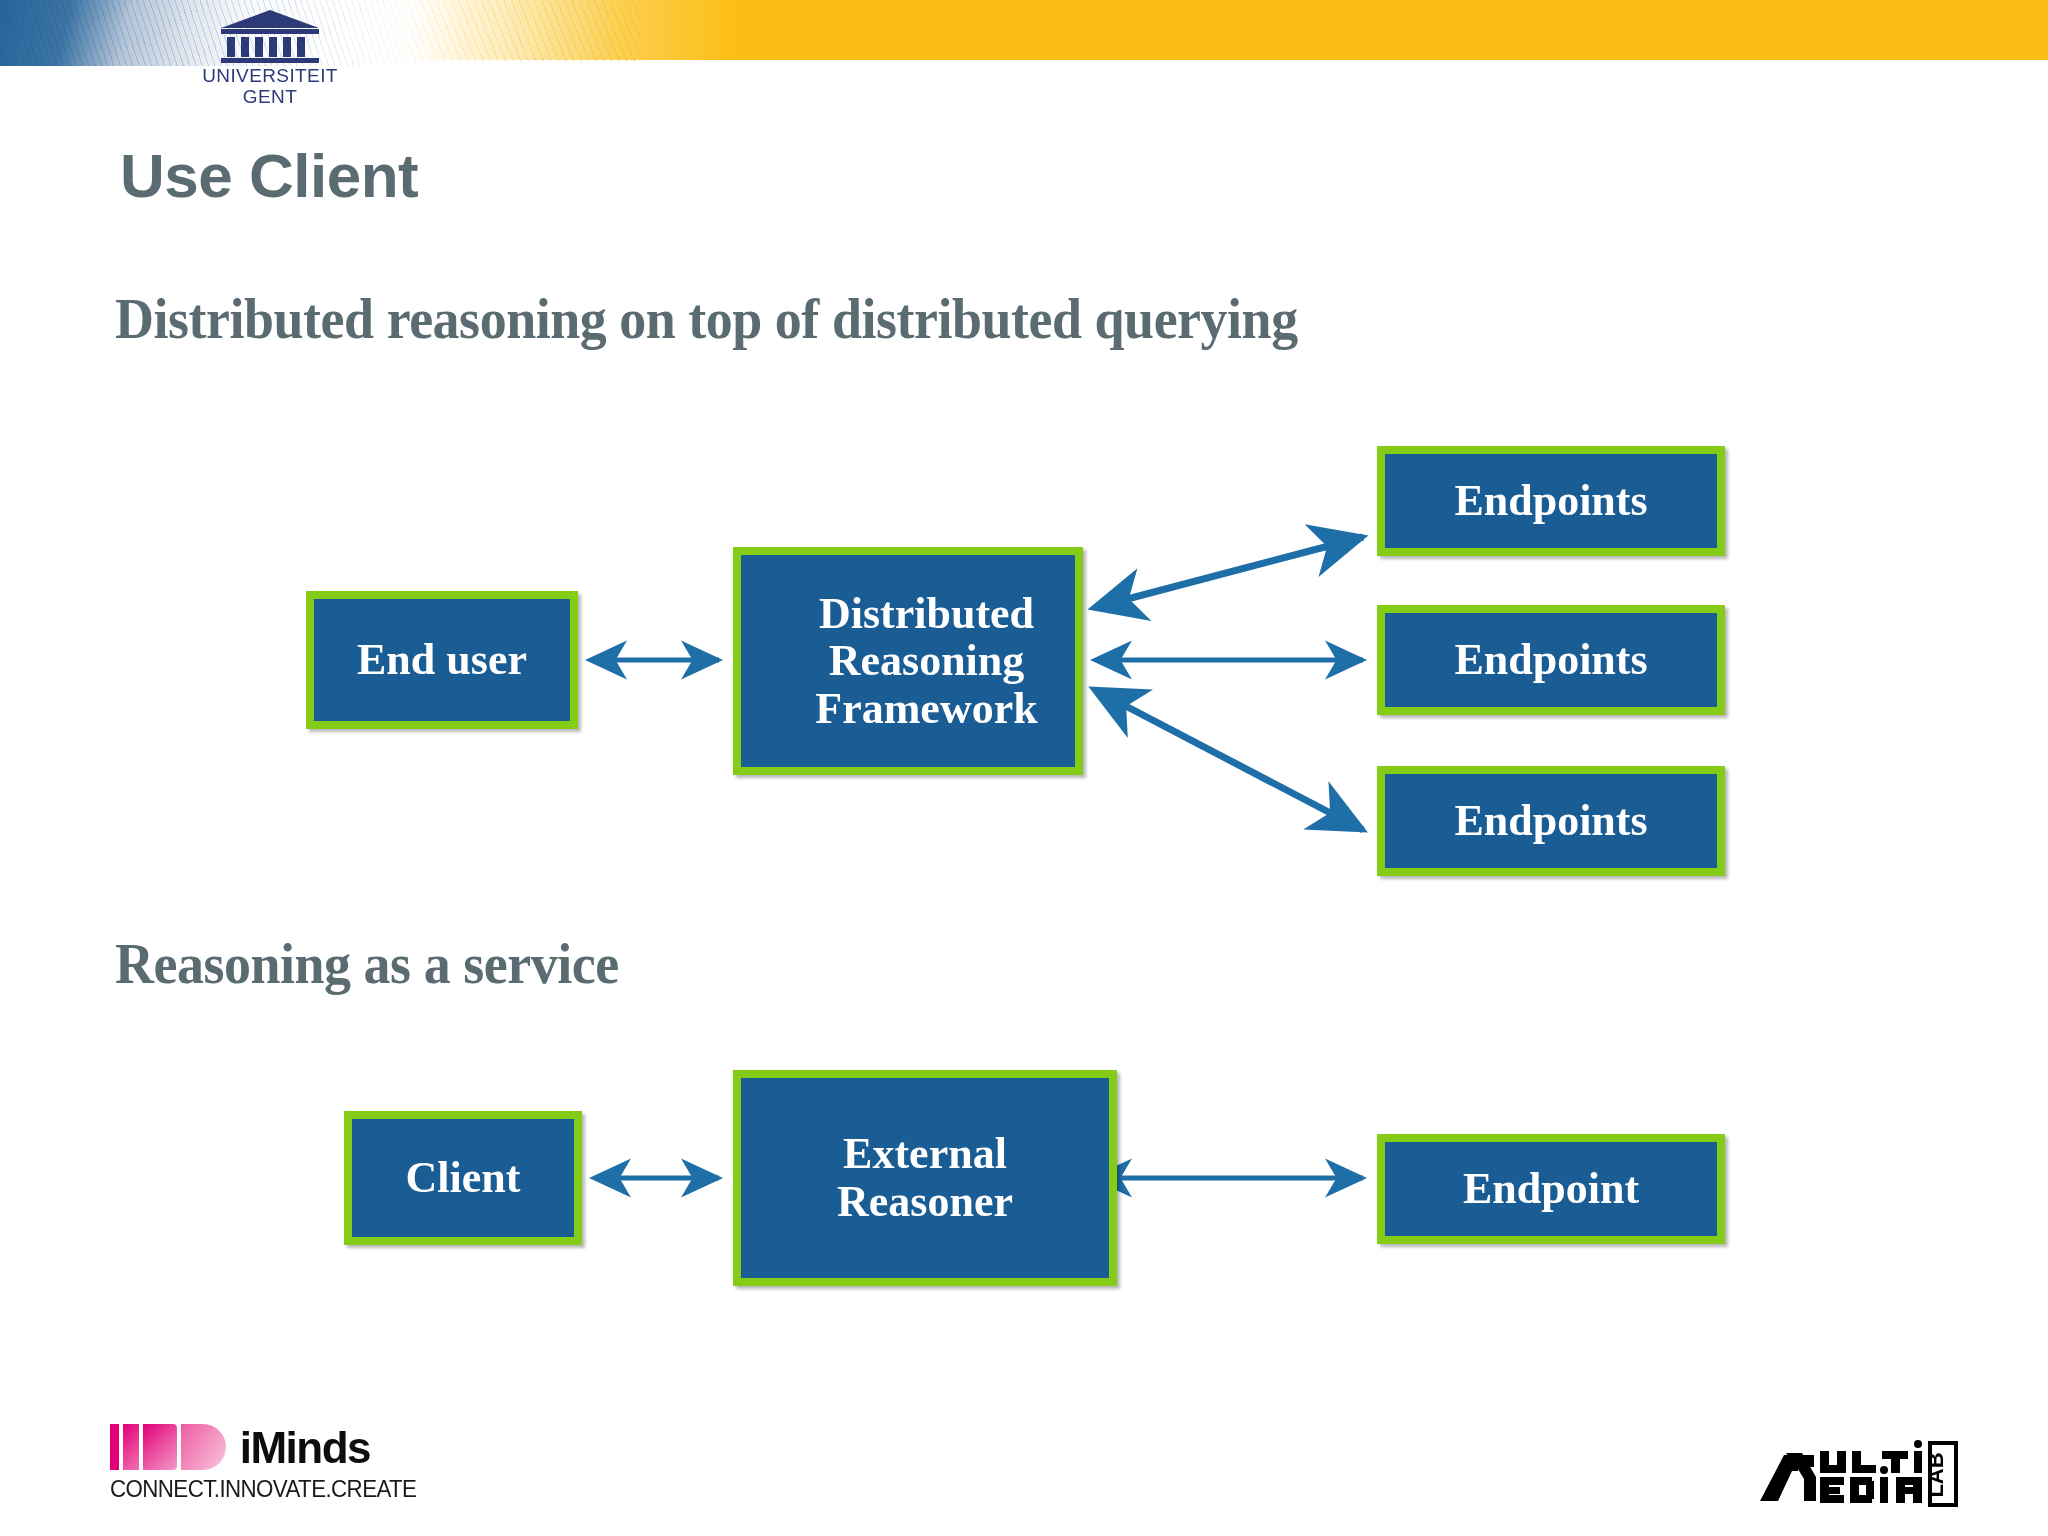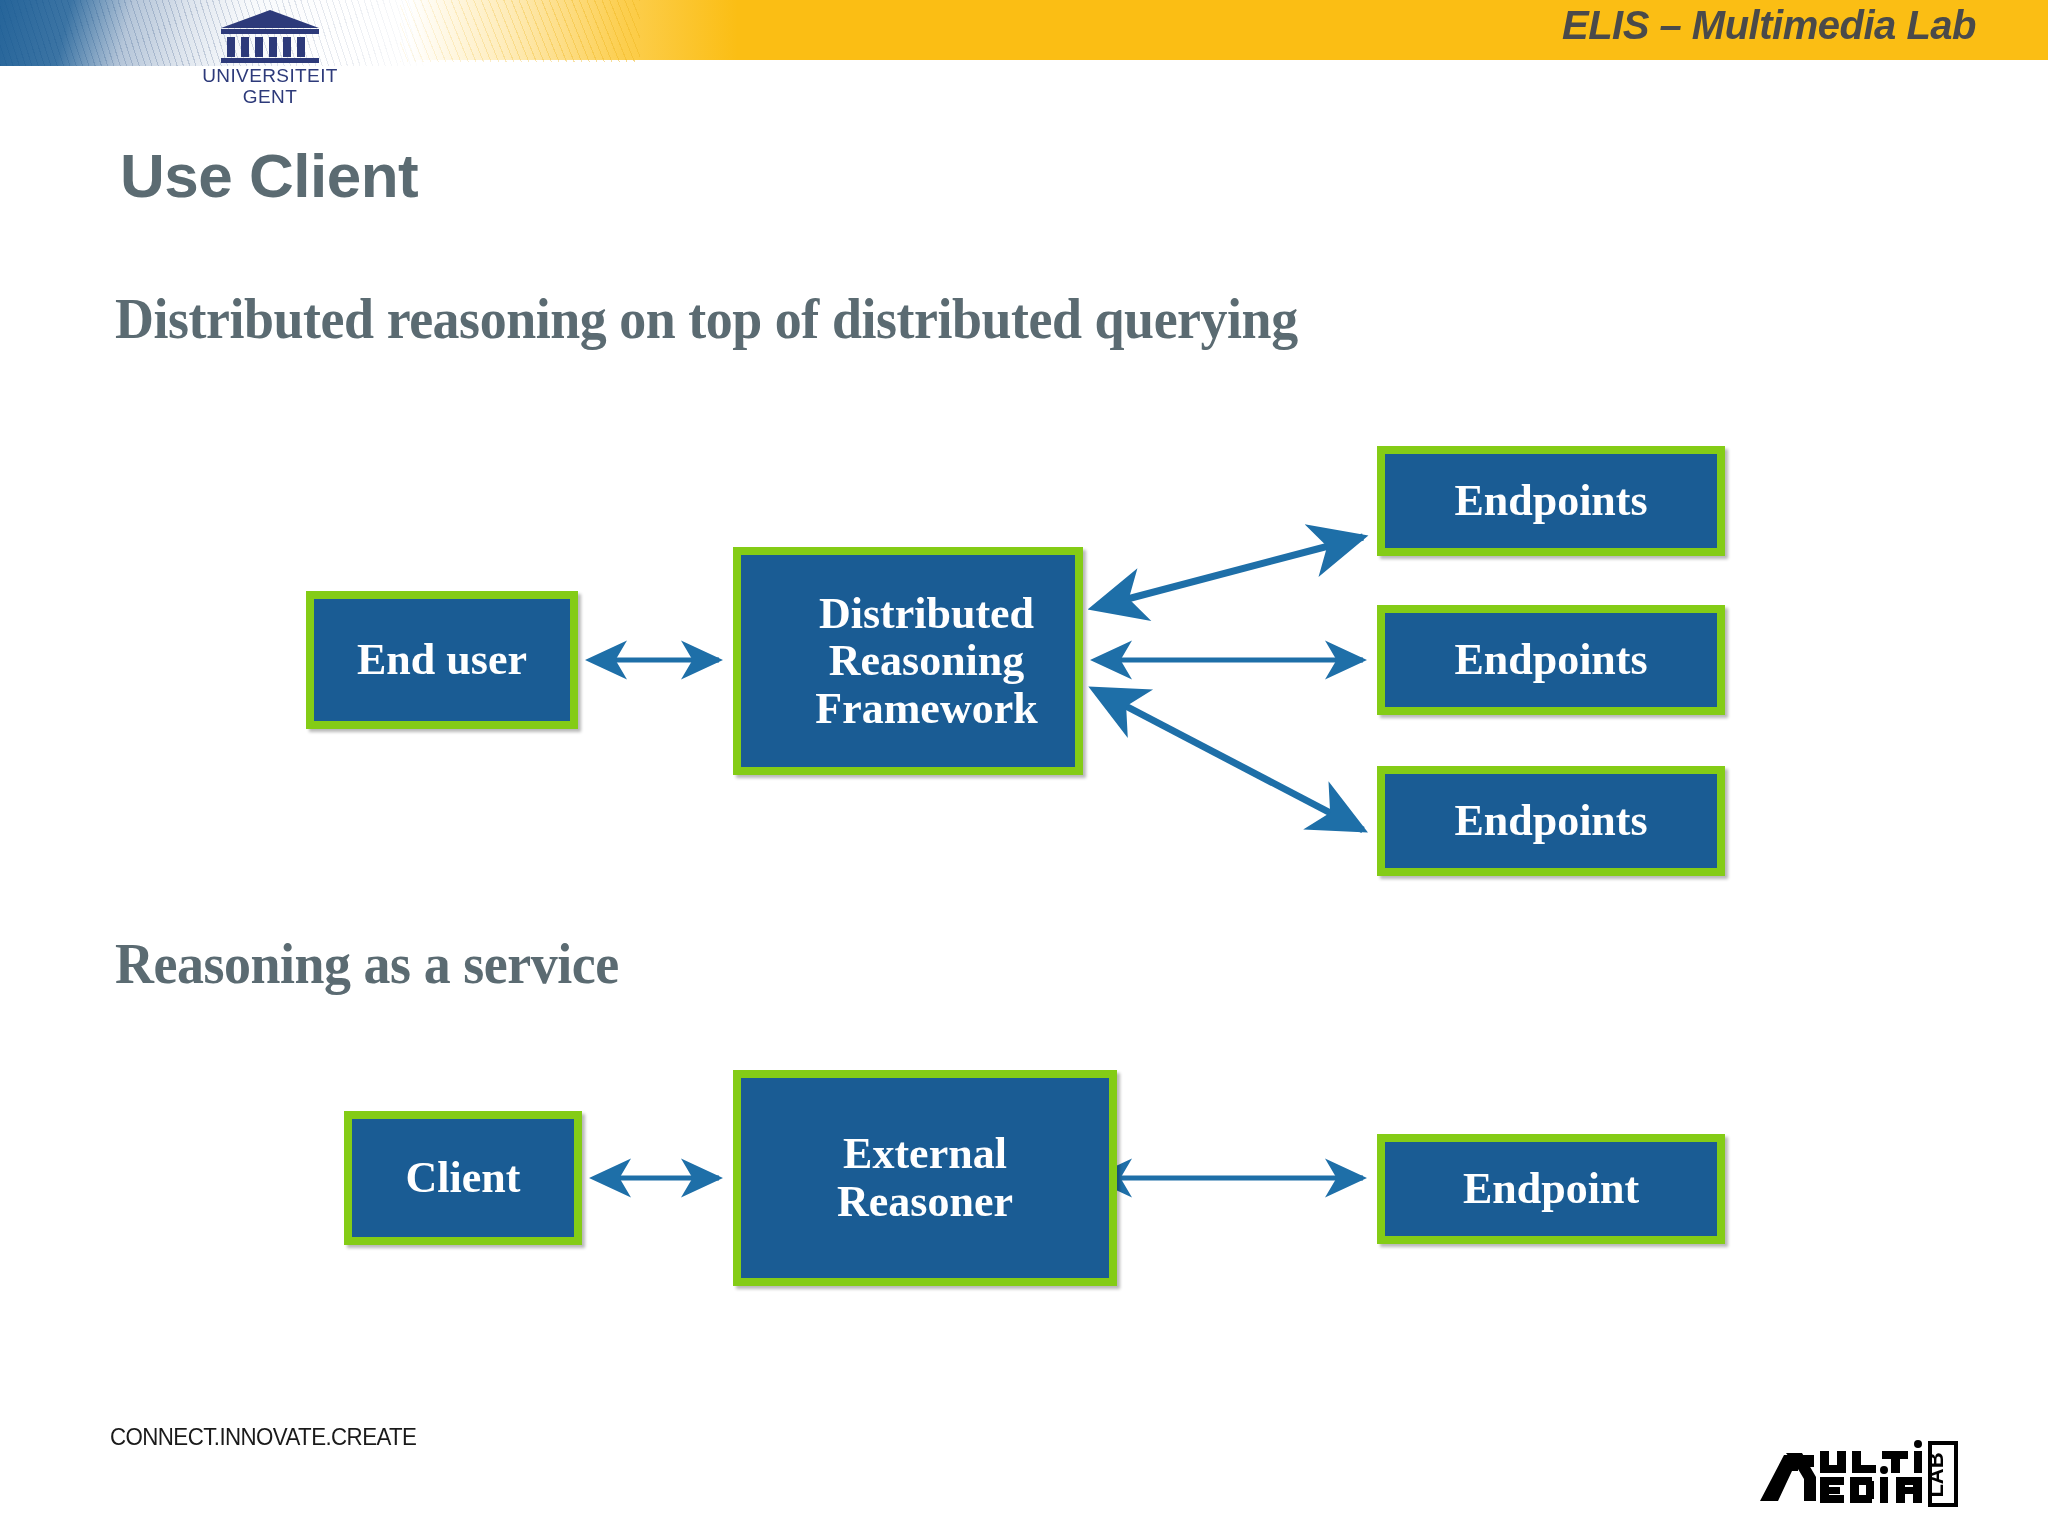--- a/index.html
+++ b/index.html
@@ -171,21 +171,20 @@
   }
 </style>
 </head>
 <body>
 
 <div id="header-band">
   <div class="brush-blue"></div>
   <div class="brush-blue-fade"></div>
   <div class="yellow-band"></div>
   <div class="yellow-brush"></div>
-  <div id="header-label">ELIS – Multimedia Lab</div>
 </div>
 
 <div id="ugent-logo">
   <svg width="110" height="56" viewBox="0 0 110 56">
     <polygon points="55,2 104,20 6,20" fill="#2d3a7a"></polygon>
     <rect x="6" y="21" width="98" height="5" fill="#2d3a7a"></rect>
     <rect x="12" y="29" width="8" height="20" fill="#2d3a7a"></rect>
     <rect x="26" y="29" width="8" height="20" fill="#2d3a7a"></rect>
     <rect x="40" y="29" width="8" height="20" fill="#2d3a7a"></rect>
     <rect x="54" y="29" width="8" height="20" fill="#2d3a7a"></rect>
@@ -255,20 +254,27 @@
     <span>External</span>
     <span>Reasoner</span>
   </div>
 </div>
 
 <div class="node" id="node-endpoint-s">
   <span>Endpoint</span>
 </div>
 
 <div id="iminds-logo">
+  <div class="iminds-row">
+    <span class="im-bar im-b1"></span>
+    <span class="im-bar im-b2"></span>
+    <span class="im-bar im-b3"></span>
+    <span class="im-bar im-b4"></span>
+    <span class="im-word">iMinds</span>
+  </div>
   <div class="im-tagline">CONNECT.INNOVATE.CREATE</div>
 </div>
 
 <div id="mmlab-logo">
   <svg width="230" height="86" viewBox="0 0 230 86">
 
     <path d="M2,76 L26,30 L40,30 L40,46 L34,46 L20,76 Z" fill="#000"></path>
     <path d="M28,28 L44,28 L58,52 L58,76 L46,76 L46,54 L40,44 Z" fill="#000"></path>
     <path d="M30,30 L56,30 L56,42 L36,42 Z" fill="#000"></path>
 

